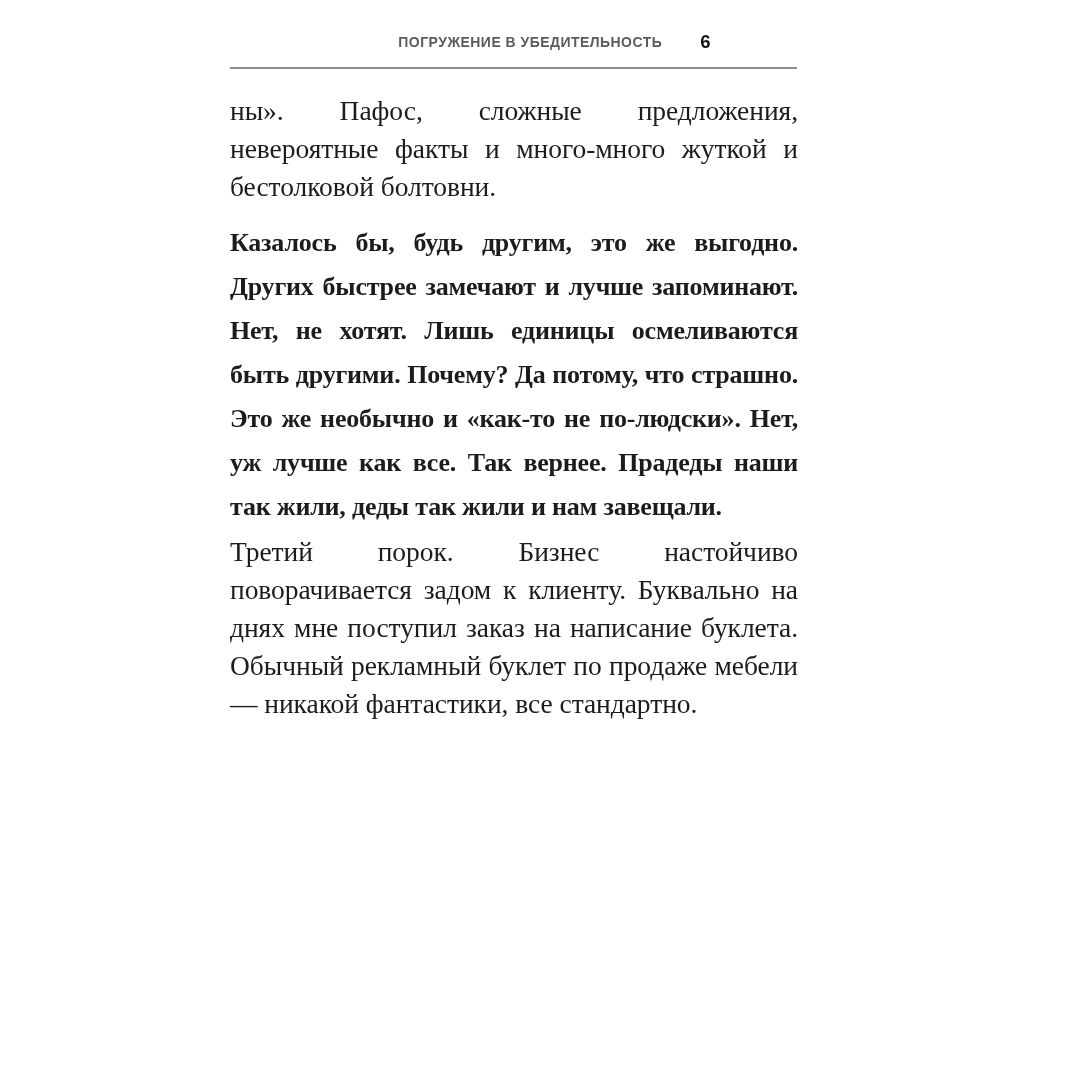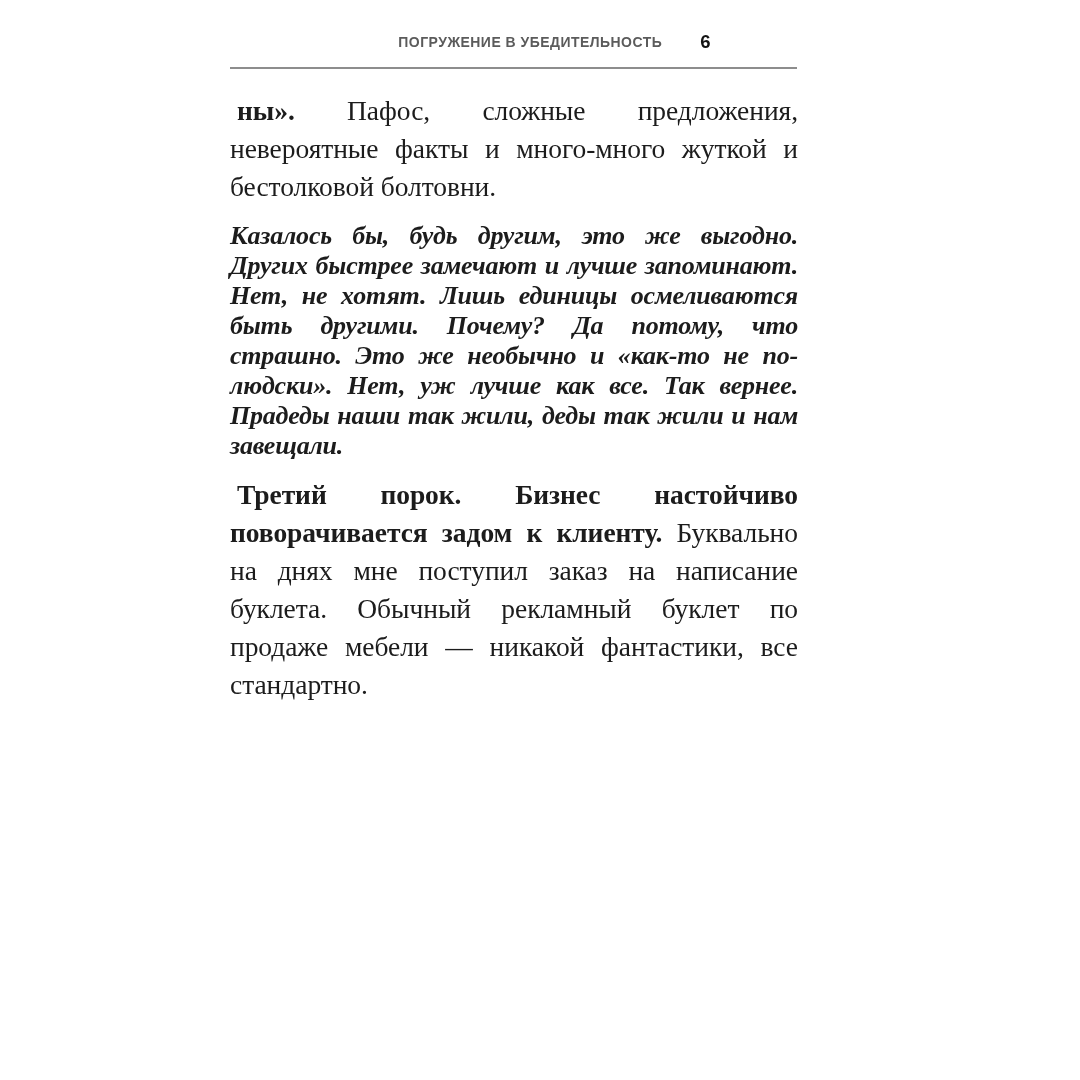--- a/index.html
+++ b/index.html
@@ -81,31 +81,29 @@
     line-height: 38px;
     text-align: justify;
     text-justify: inter-word;
     hyphens: manual;
     color: #1c1c1c;
     letter-spacing: -0.05px;
   }
   p:last-child { margin-bottom: 0; }
 
   p.italic-block {
-    font-style: italic;
     font-weight: bold;
     font-size: 26px;
-    line-height: 30px;
+    line-height: 44px;
     letter-spacing: -0.2px;
-    margin-bottom: 15px;
+    margin-bottom: 4px;
   }
 
   .lead-bold {
-    font-weight: bold;
-    margin-left: 7px;
+    font-weight: normal;
   }
 
   
 </style>
 </head>
 <body>
 
 <div class="page">
 
   <div class="running-head">

